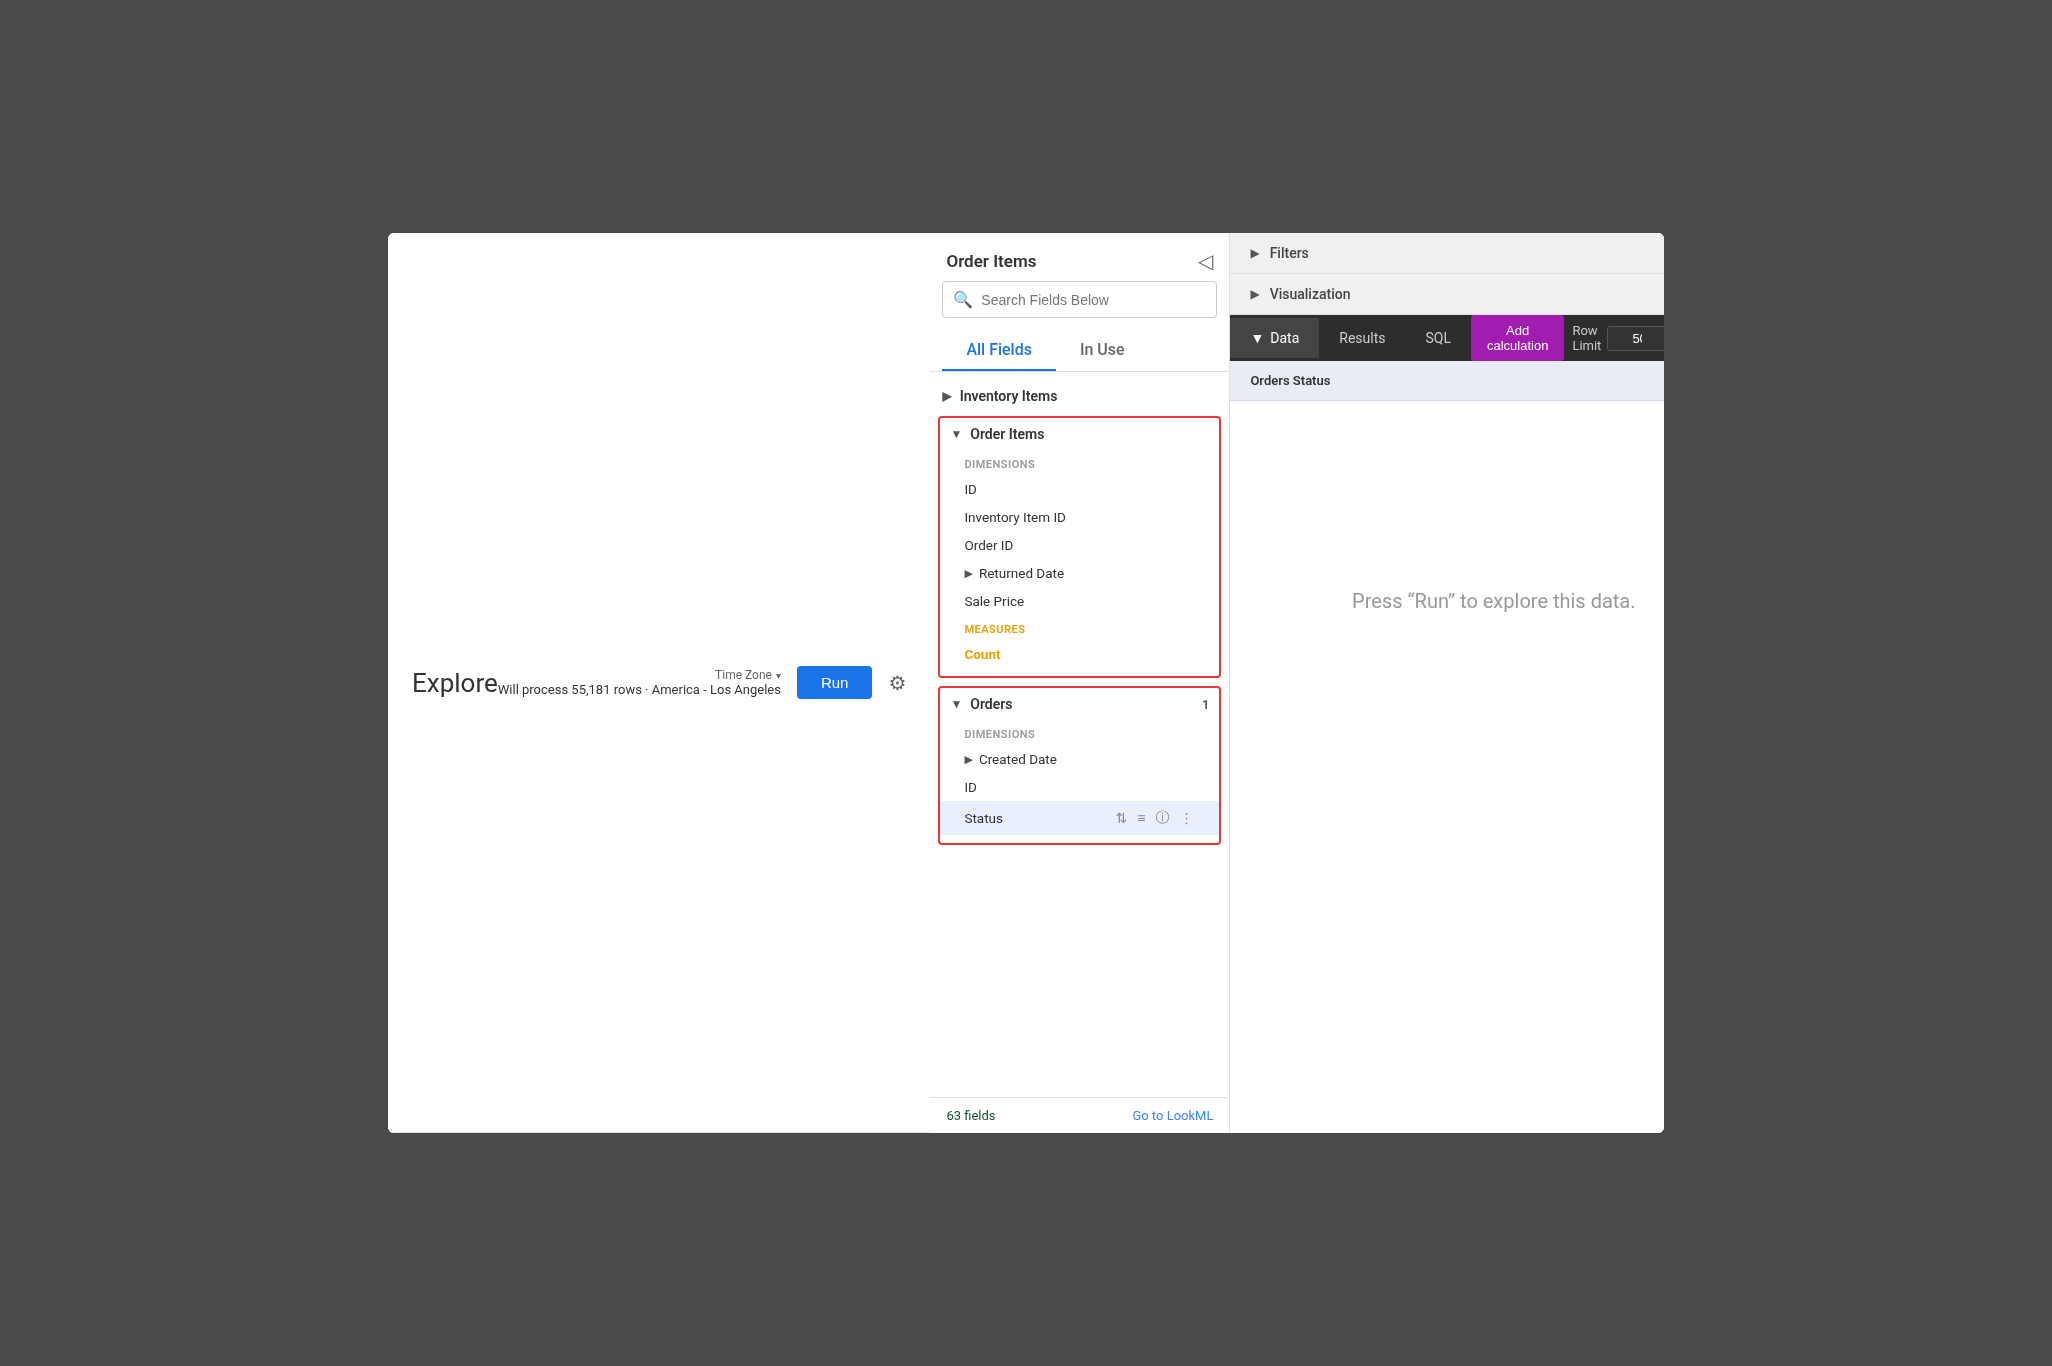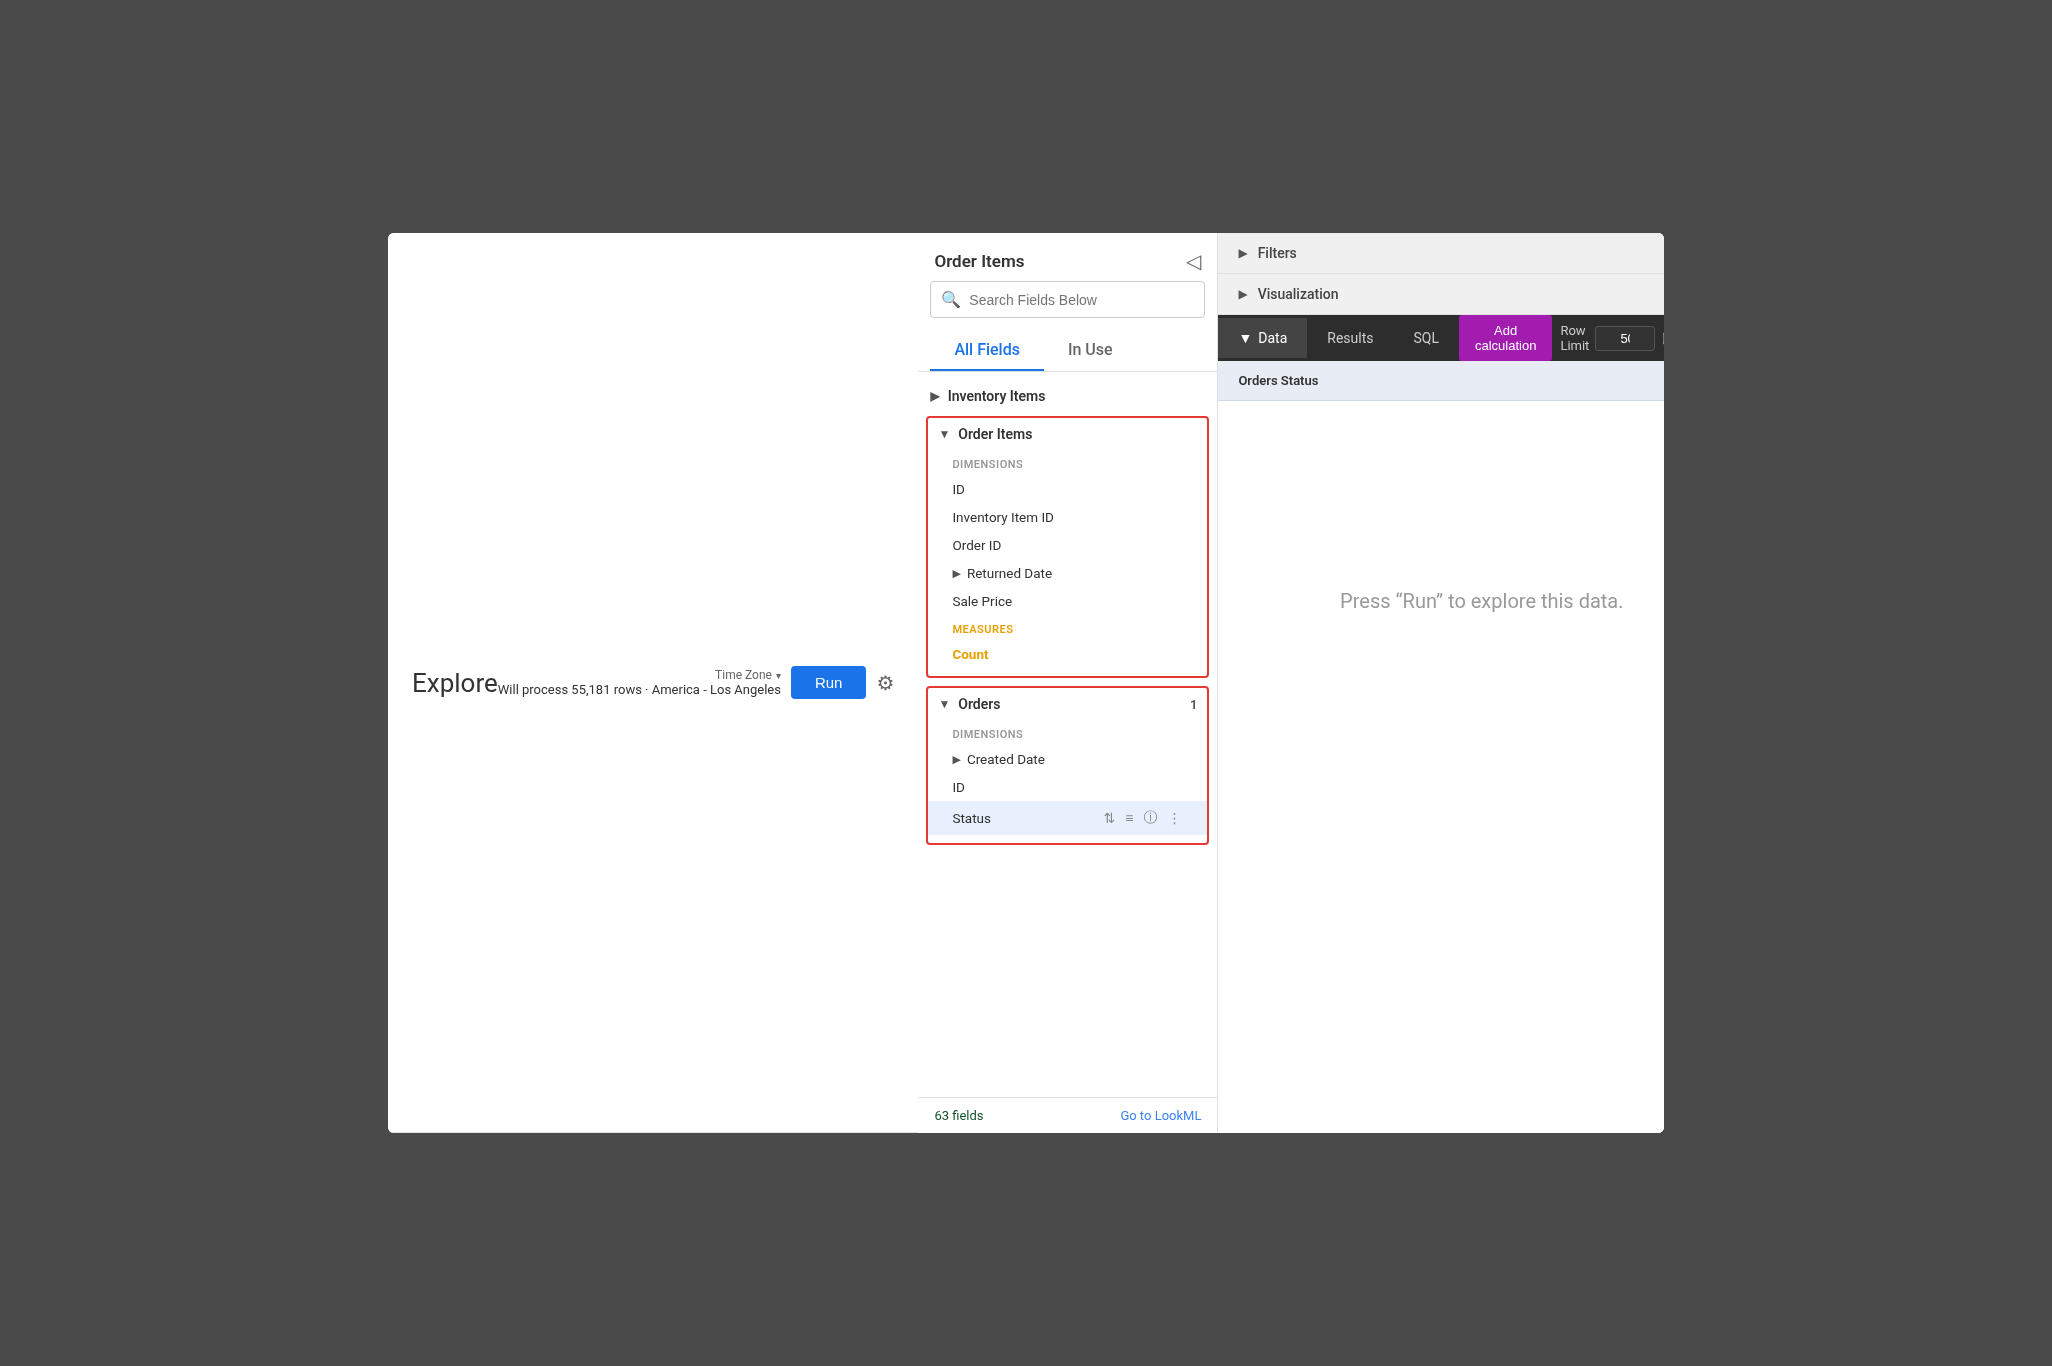--- a/index.html
+++ b/index.html
@@ -31,21 +31,21 @@
       background: #fff;
     }
     .header-title {
       font-size: 26px;
       font-weight: 400;
       color: #333;
     }
     .header-right {
       display: flex;
       align-items: center;
-      gap: 10px;
+      gap: 16px;
     }
     .header-info {
       text-align: right;
     }
     .time-zone {
       font-size: 12px;
       color: #666;
       display: flex;
       align-items: center;
       justify-content: flex-end;

